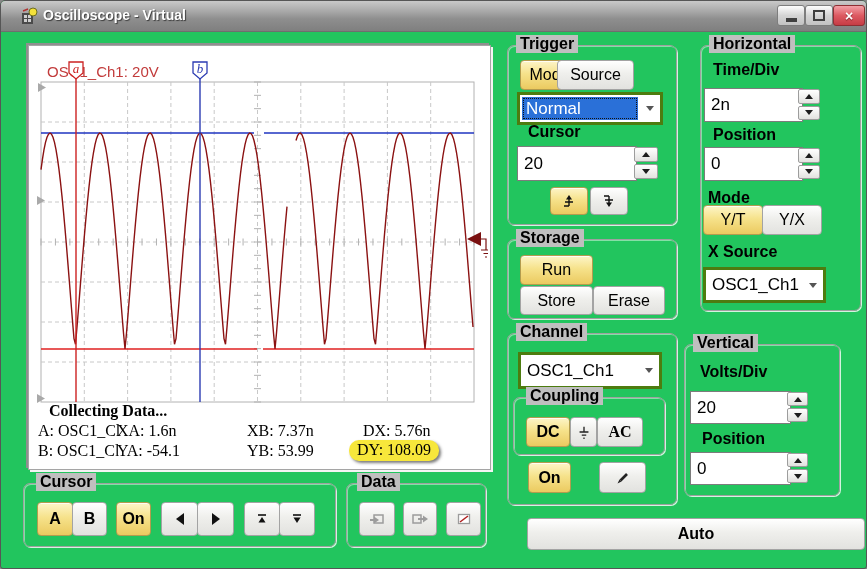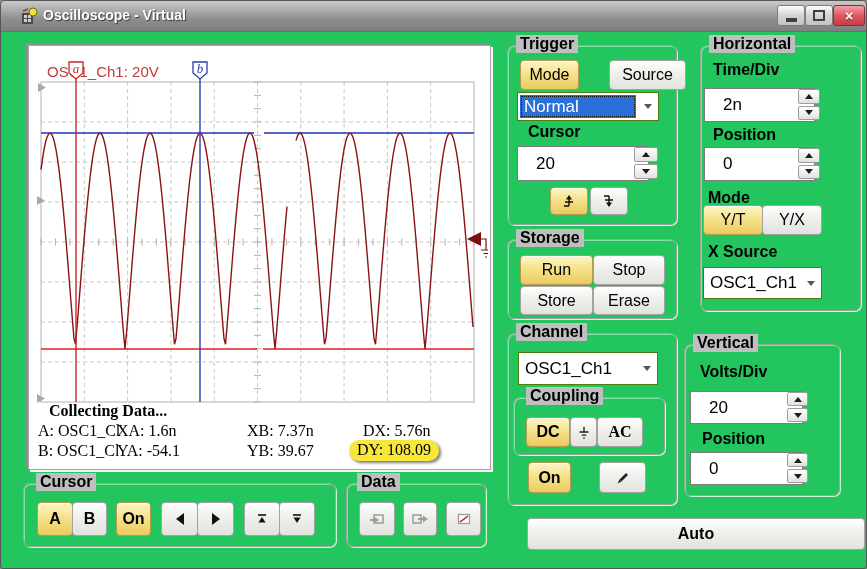--- a/index.html
+++ b/index.html
@@ -39,29 +39,29 @@
   .lbl{position:absolute;font-size:16px;font-weight:700;color:#000;}
   
   .btn{position:absolute;display:flex;align-items:center;justify-content:center;
     background:linear-gradient(180deg,#ffffff,#efefec 45%,#e2e2df);
     border:1px solid #a3a3a3;border-radius:4px;font-size:16px;color:#000;
     box-shadow:inset 0 1px 0 rgba(255,255,255,.8);cursor:default;}
   .btn.active{background:linear-gradient(180deg,#fdf5c8,#f6e28b 45%,#ebca60);border-color:#b39c4e;}
   .btn.bold{font-weight:700;}
   
   .input{position:absolute;background:#fff;border:1px solid #7c7c7c;font-size:17px;
-    display:flex;align-items:center;padding-left:18px;color:#000;}
+    display:flex;align-items:center;padding-left:6px;color:#000;}
   .spin{position:absolute;display:flex;flex-direction:column;gap:2px;}
   .sb{flex:1;background:linear-gradient(#fff,#e2e2df);border:1px solid #9d9d9d;border-radius:2px;
     display:flex;align-items:center;justify-content:center;}
   .tri-u{width:0;height:0;border-left:4px solid transparent;border-right:4px solid transparent;
     border-bottom:5px solid #1d1d1d;}
   .tri-d{width:0;height:0;border-left:4px solid transparent;border-right:4px solid transparent;
     border-top:5px solid #1d1d1d;}
-  .combo{position:absolute;background:#fff;border:1px solid #4d7c0f;display:flex;align-items:stretch;}
+  .combo{position:absolute;background:#fff;border:3px solid #4d7c0f;display:flex;align-items:stretch;}
   .combo .val{flex:1;font-size:17px;display:flex;align-items:center;padding-left:6px;color:#000;}
   .combo .arr{width:20px;display:flex;align-items:center;justify-content:center;}
   .combo .arr .tri-d{border-top-color:#555;}
   .combo.focused .val{background:#2a70d8;color:#fff;margin:2px;outline:1px dotted #111;
     outline-offset:-2px;padding-left:4px;}
   .tri-l{width:0;height:0;border-top:6px solid transparent;border-bottom:6px solid transparent;
     border-right:8px solid #111;}
   .tri-r{width:0;height:0;border-top:6px solid transparent;border-bottom:6px solid transparent;
     border-left:8px solid #111;}
 </style>
@@ -189,29 +189,29 @@
       <text class="flag-letter a" x="47" y="27">a</text>
       <text class="flag-letter b" x="171" y="27">b</text>
     </svg>
     <span class="ro bold" style="left:20px;top:356px;">Collecting Data...</span>
     <span class="ro" style="left:9px;top:376px;">A: OSC1_Cl</span>
     <span class="ro" style="left:88px;top:376px;">XA: 1.6n</span>
     <span class="ro" style="left:218px;top:376px;">XB: 7.37n</span>
     <span class="ro" style="left:334px;top:376px;">DX: 5.76n</span>
     <span class="ro" style="left:9px;top:396px;">B: OSC1_Cl</span>
     <span class="ro" style="left:88px;top:396px;">YA: -54.1</span>
-    <span class="ro" style="left:218px;top:396px;">YB: 39.67</span>
+    <span class="ro" style="left:218px;top:396px;">YB: 53.99</span>
     <span class="ro dybox" style="left:320px;top:394px;border-radius:10px;">DY: 108.09</span>
   </div>
 
   <div class="group" style="left:506px;top:44px;width:168px;height:178px;">
     <span class="gtitle">Trigger</span>
   </div>
   <div class="btn active" style="left:519px;top:59px;width:57px;height:28px;">Mode</div>
-  <div class="btn" style="left:608px;top:59px;width:75px;height:28px;">Source</div>
+  <div class="btn" style="left:556px;top:59px;width:75px;height:28px;">Source</div>
   <div class="combo focused" style="left:516px;top:91px;width:140px;height:27px;">
     <div class="val">Normal</div>
     <div class="arr">
         <div class="tri-d"></div>
       </div>
   </div>
   <span class="lbl" style="left:527px;top:122px;">Cursor</span>
   <div class="input" style="left:516px;top:145px;width:112px;height:33px;">20</div>
   <div class="spin" style="left:633px;top:146px;width:24px;height:32px;">
     <div class="sb">
@@ -267,21 +267,20 @@
     <div class="val">OSC1_Ch1</div>
     <div class="arr">
         <div class="tri-d"></div>
       </div>
   </div>
 
   <div class="group" style="left:506px;top:238px;width:168px;height:78px;">
     <span class="gtitle">Storage</span>
   </div>
   <div class="btn active" style="left:519px;top:254px;width:71px;height:28px;">Run</div>
-  <div class="btn" style="left:592px;top:254px;width:70px;height:28px;">Stop</div>
   <div class="btn" style="left:592px;top:285px;width:70px;height:27px;">Erase</div>
   <div class="btn" style="left:519px;top:285px;width:71px;height:27px;">Store</div>
 
   <div class="group" style="left:506px;top:332px;width:168px;height:170px;">
     <span class="gtitle">Channel</span>
   </div>
   <div class="combo" style="left:517px;top:351px;width:138px;height:31px;">
     <div class="val">OSC1_Ch1</div>
     <div class="arr">
         <div class="tri-d"></div>

